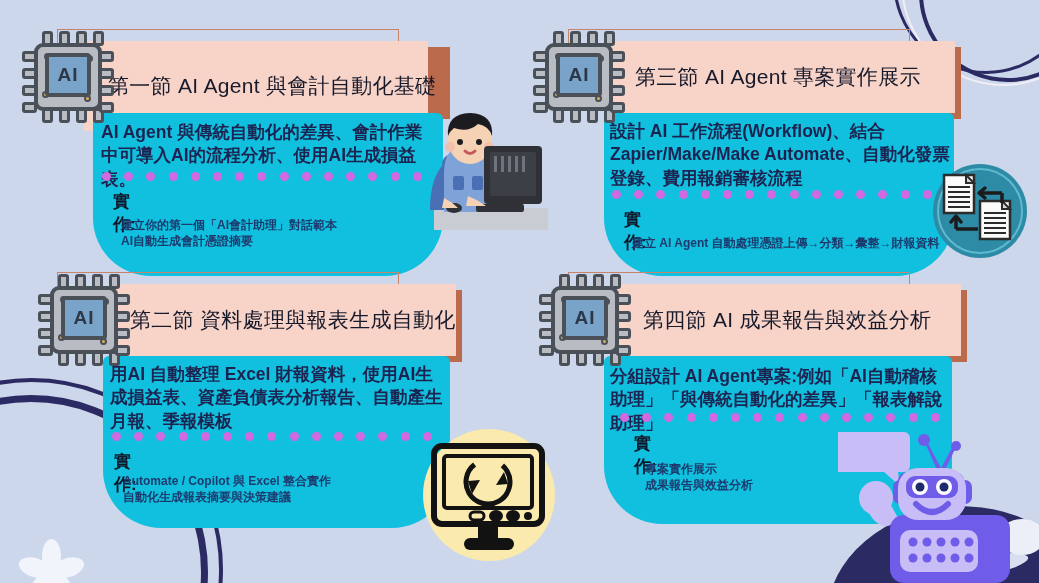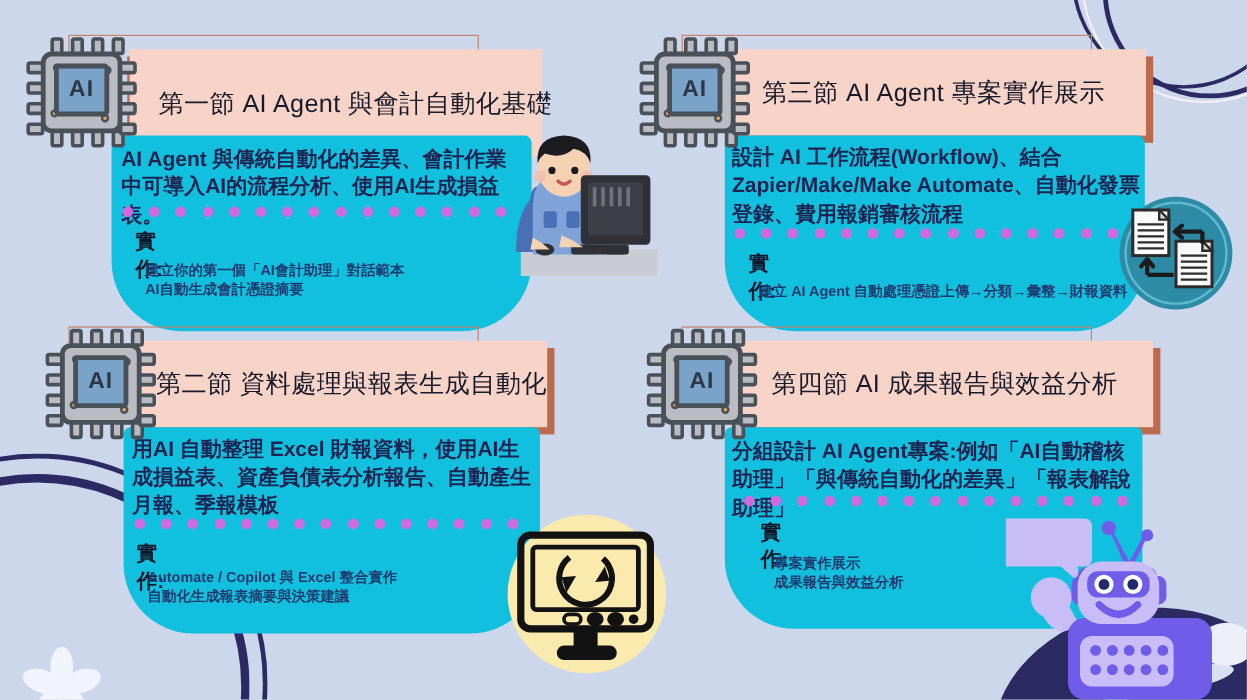--- a/index.html
+++ b/index.html
@@ -80,21 +80,21 @@
     <span style="transform:rotate(0deg)"></span>
     <span style="transform:rotate(72deg)"></span>
     <span style="transform:rotate(144deg)"></span>
     <span style="transform:rotate(216deg)"></span>
     <span style="transform:rotate(288deg)"></span>
   </div>
 
   <div class="card">
     <div class="outline-frame" style="left:57px;top:29px;width:340px;height:44px;"></div>
     <div class="hdr-shadow" style="left:106px;top:47px;width:344px;height:72px;"></div>
-    <div class="hdr" style="left:108px;top:41px;width:344px;height:90px;padding-left:24px;box-sizing:border-box;">
+    <div class="hdr" style="left:84px;top:41px;width:344px;height:90px;padding-left:24px;box-sizing:border-box;">
       <span class="hdr-title">第一節 AI Agent 與會計自動化基礎</span>
     </div>
     <div class="body" style="left:93px;top:113px;width:350px;height:163px;"></div>
     <div class="desc" style="left:101px;top:121px;width:335px;">AI Agent 與傳統自動化的差異、會計作業中可導入AI的流程分析、使用AI生成損益表。</div>
     <div class="dots" style="left:102px;top:172px;width:320px;">
       <i></i>
         <i></i>
         <i></i>
         <i></i>
         <i></i>

